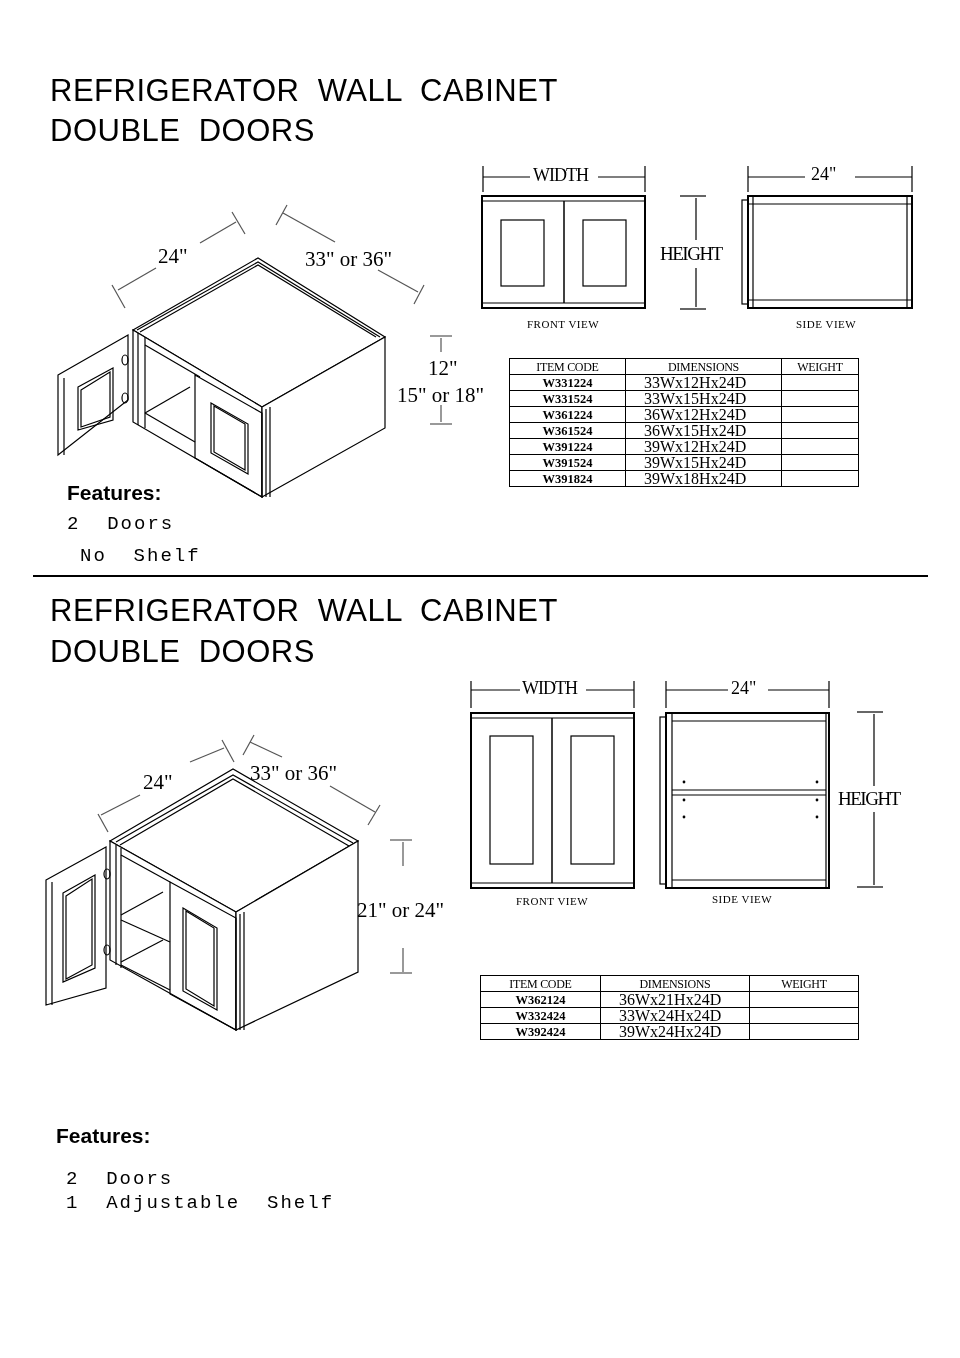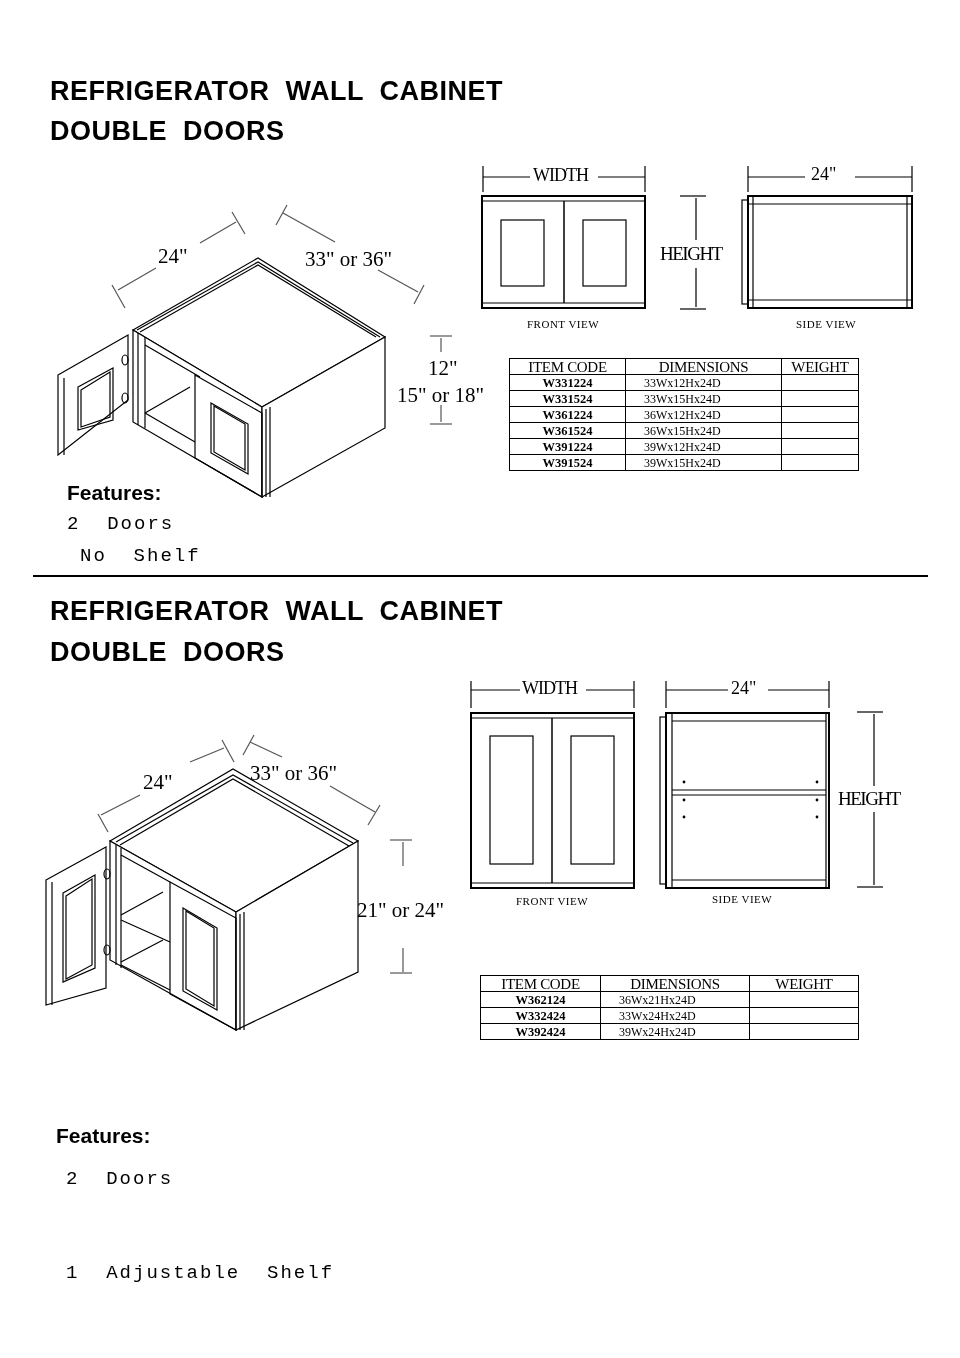--- a/index.html
+++ b/index.html
@@ -1,27 +1,27 @@
 <!DOCTYPE html>
 <html><head>
 <meta charset="utf-8">
 <style>
   html, body { margin: 0; padding: 0; background: #ffffff; }
   body { width: 960px; height: 1358px; position: relative; overflow: hidden; color: #000; }
   .abs { position: absolute; }
-  .title { font-family: "Liberation Sans", sans-serif; font-weight: bold; font-size: 27px; line-height: 38px; letter-spacing: 0.5px; white-space: pre; }
+  .title { font-family: "Liberation Sans", sans-serif; font-weight: normal; font-size: 31px; line-height: 38px; letter-spacing: 0.5px; white-space: pre; }
   .dimlbl { font-family: "Liberation Serif", serif; font-size: 21px; white-space: nowrap; background: transparent; }
   .viewlbl { font-family: "Liberation Serif", serif; font-size: 11px; letter-spacing: 0.5px; white-space: nowrap; }
   .features-h { font-family: "Liberation Sans", sans-serif; font-weight: bold; font-size: 21px; }
   .feat { font-family: Liberation Mono, monospace; font-size: 19px; letter-spacing: 2px; line-height: 32px; white-space: pre; }
   table.spec { border-collapse: collapse; position: absolute; }
   table.spec th, table.spec td { border: 1.5px solid #000; padding: 0; height: 15px; line-height: 14px; }
-  table.spec th { font-family: "Liberation Serif", serif; font-weight: normal; font-size: 15px; letter-spacing: -0.3px; }
+  table.spec th { font-family: "Liberation Serif", serif; font-weight: normal; font-size: 12px; letter-spacing: -0.3px; }
   table.spec td.code { font-family: Liberation Serif, serif; font-weight: bold; font-size: 12.5px; text-align: center; }
-  table.spec td.dim { font-family: "Liberation Serif", serif; font-size: 12px; padding-left: 18px; }
+  table.spec td.dim { font-family: "Liberation Serif", serif; font-size: 16px; padding-left: 18px; }
   .divider { position: absolute; left: 33px; top: 575px; width: 895px; height: 2px; background: #000; }
   svg { position: absolute; overflow: visible; }
 </style>
 </head>
 <body>
 
 <div>
   <div class="abs title" style="left:50px;top:72px;">REFRIGERATOR  WALL  CABINET</div>
   <div class="abs title" style="left:50px;top:112px;">DOUBLE  DOORS</div>
 
@@ -140,20 +140,25 @@
           <td></td>
         </tr>
       <tr>
           <td class="code">W391224</td>
           <td class="dim">39Wx12Hx24D</td>
           <td></td>
         </tr>
       <tr>
           <td class="code">W391524</td>
           <td class="dim">39Wx15Hx24D</td>
+          <td></td>
+        </tr>
+      <tr>
+          <td class="code">W391824</td>
+          <td class="dim">39Wx18Hx24D</td>
           <td></td>
         </tr>
     </tbody>
   </table>
 
   <div class="abs features-h" style="left:67px;top:481px;">Features:</div>
   <div class="abs feat" style="left:67px;top:508px;">2  Doors</div>
   <div class="abs feat" style="left:80px;top:540px;">No  Shelf</div>
 </div>
 
@@ -278,14 +283,14 @@
       <tr>
           <td class="code">W392424</td>
           <td class="dim">39Wx24Hx24D</td>
           <td></td>
         </tr>
     </tbody>
   </table>
 
   <div class="abs features-h" style="left:56px;top:1124px;">Features:</div>
   <div class="abs feat" style="left:66px;top:1163px;">2  Doors</div>
-  <div class="abs feat" style="left:66px;top:1257px;">1  Adjustable  Shelf</div>
+  <div class="abs feat" style="left:66px;top:1187px;">1  Adjustable  Shelf</div>
 </div>
 
 </body></html>

